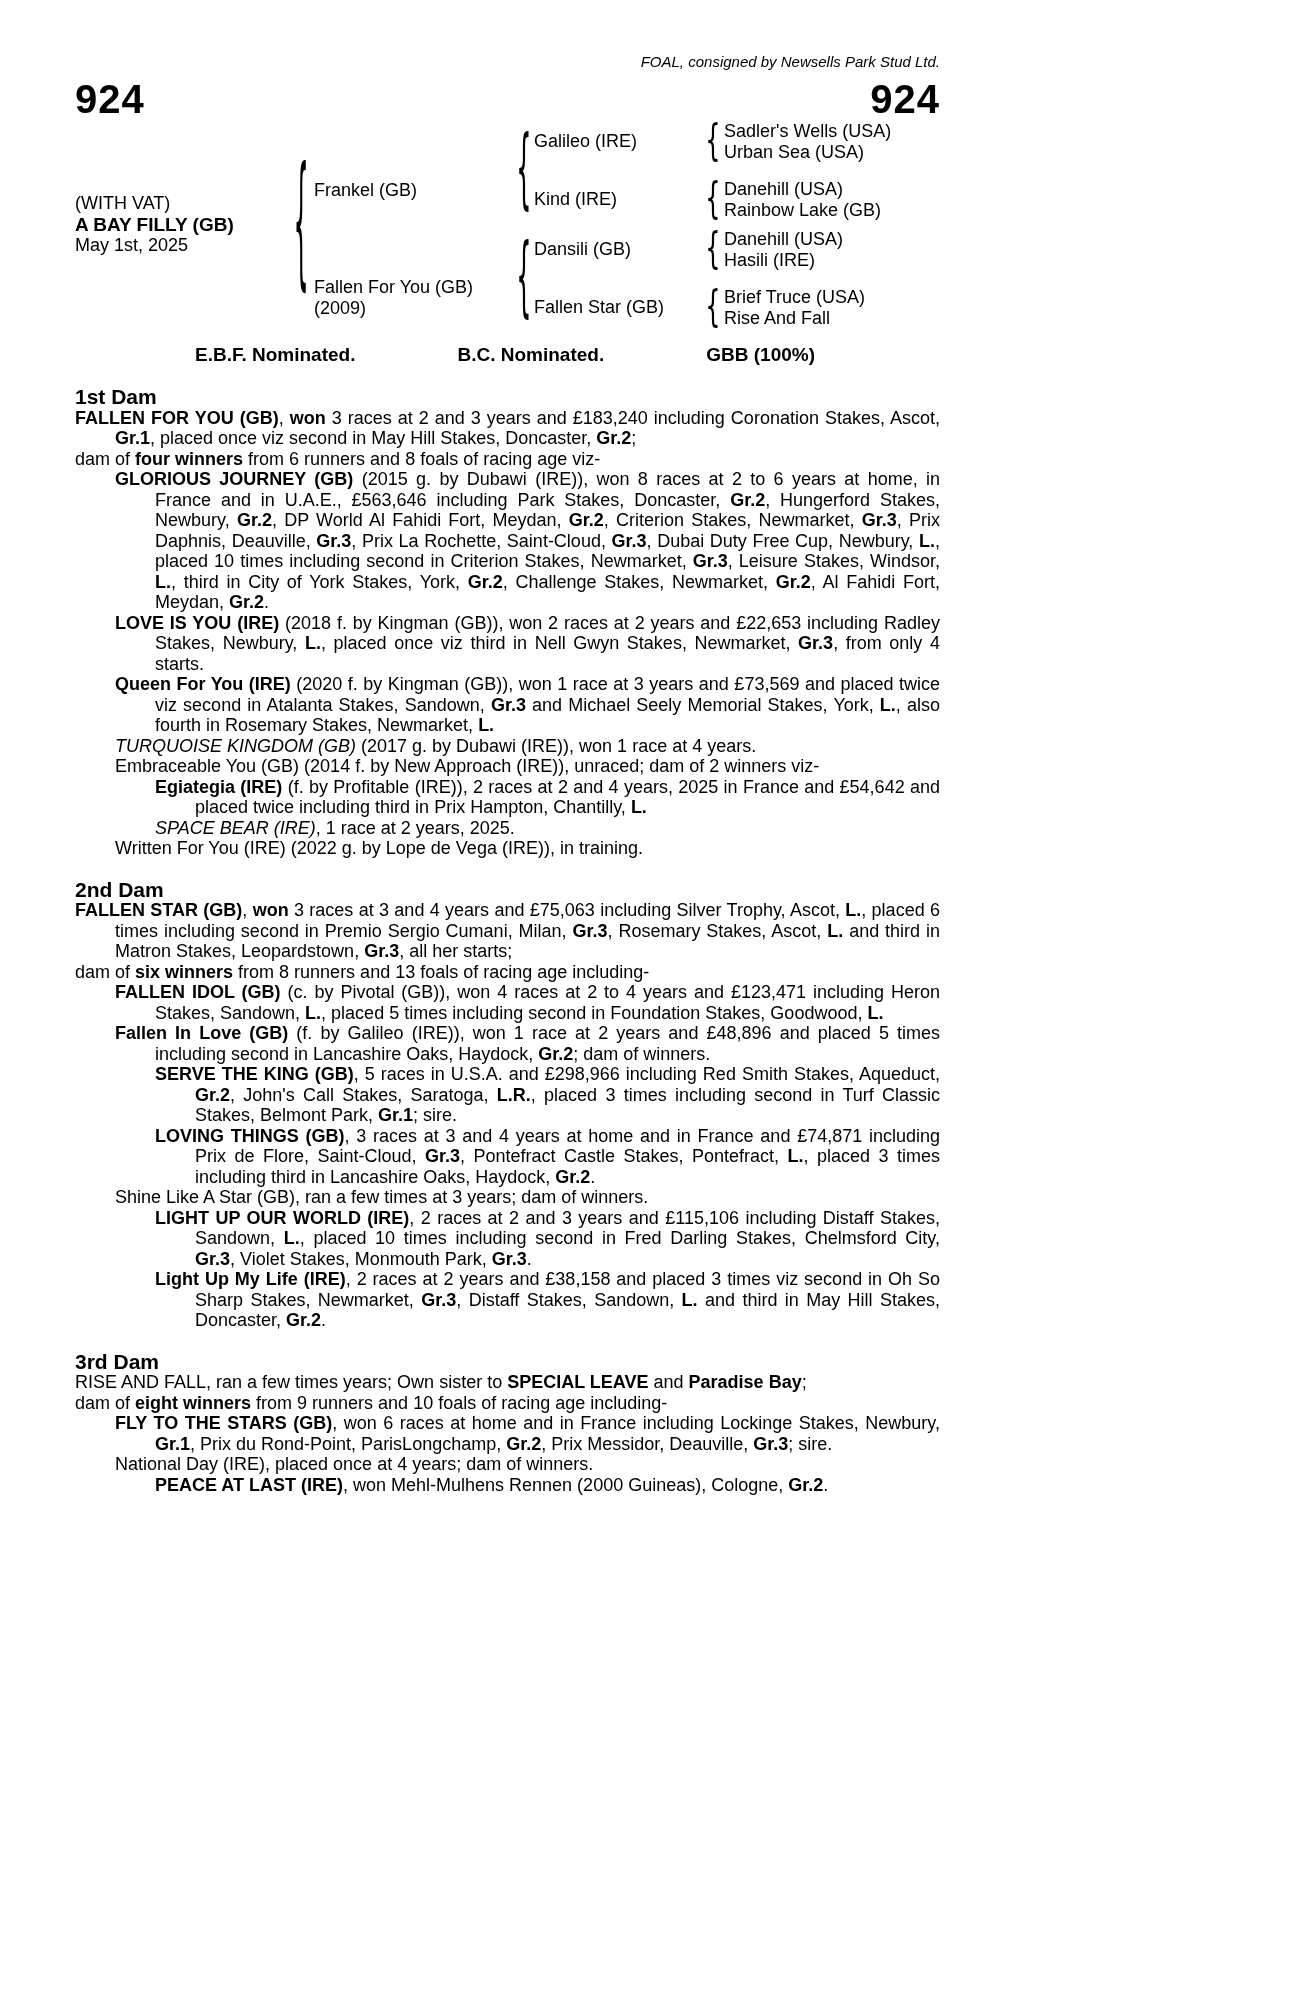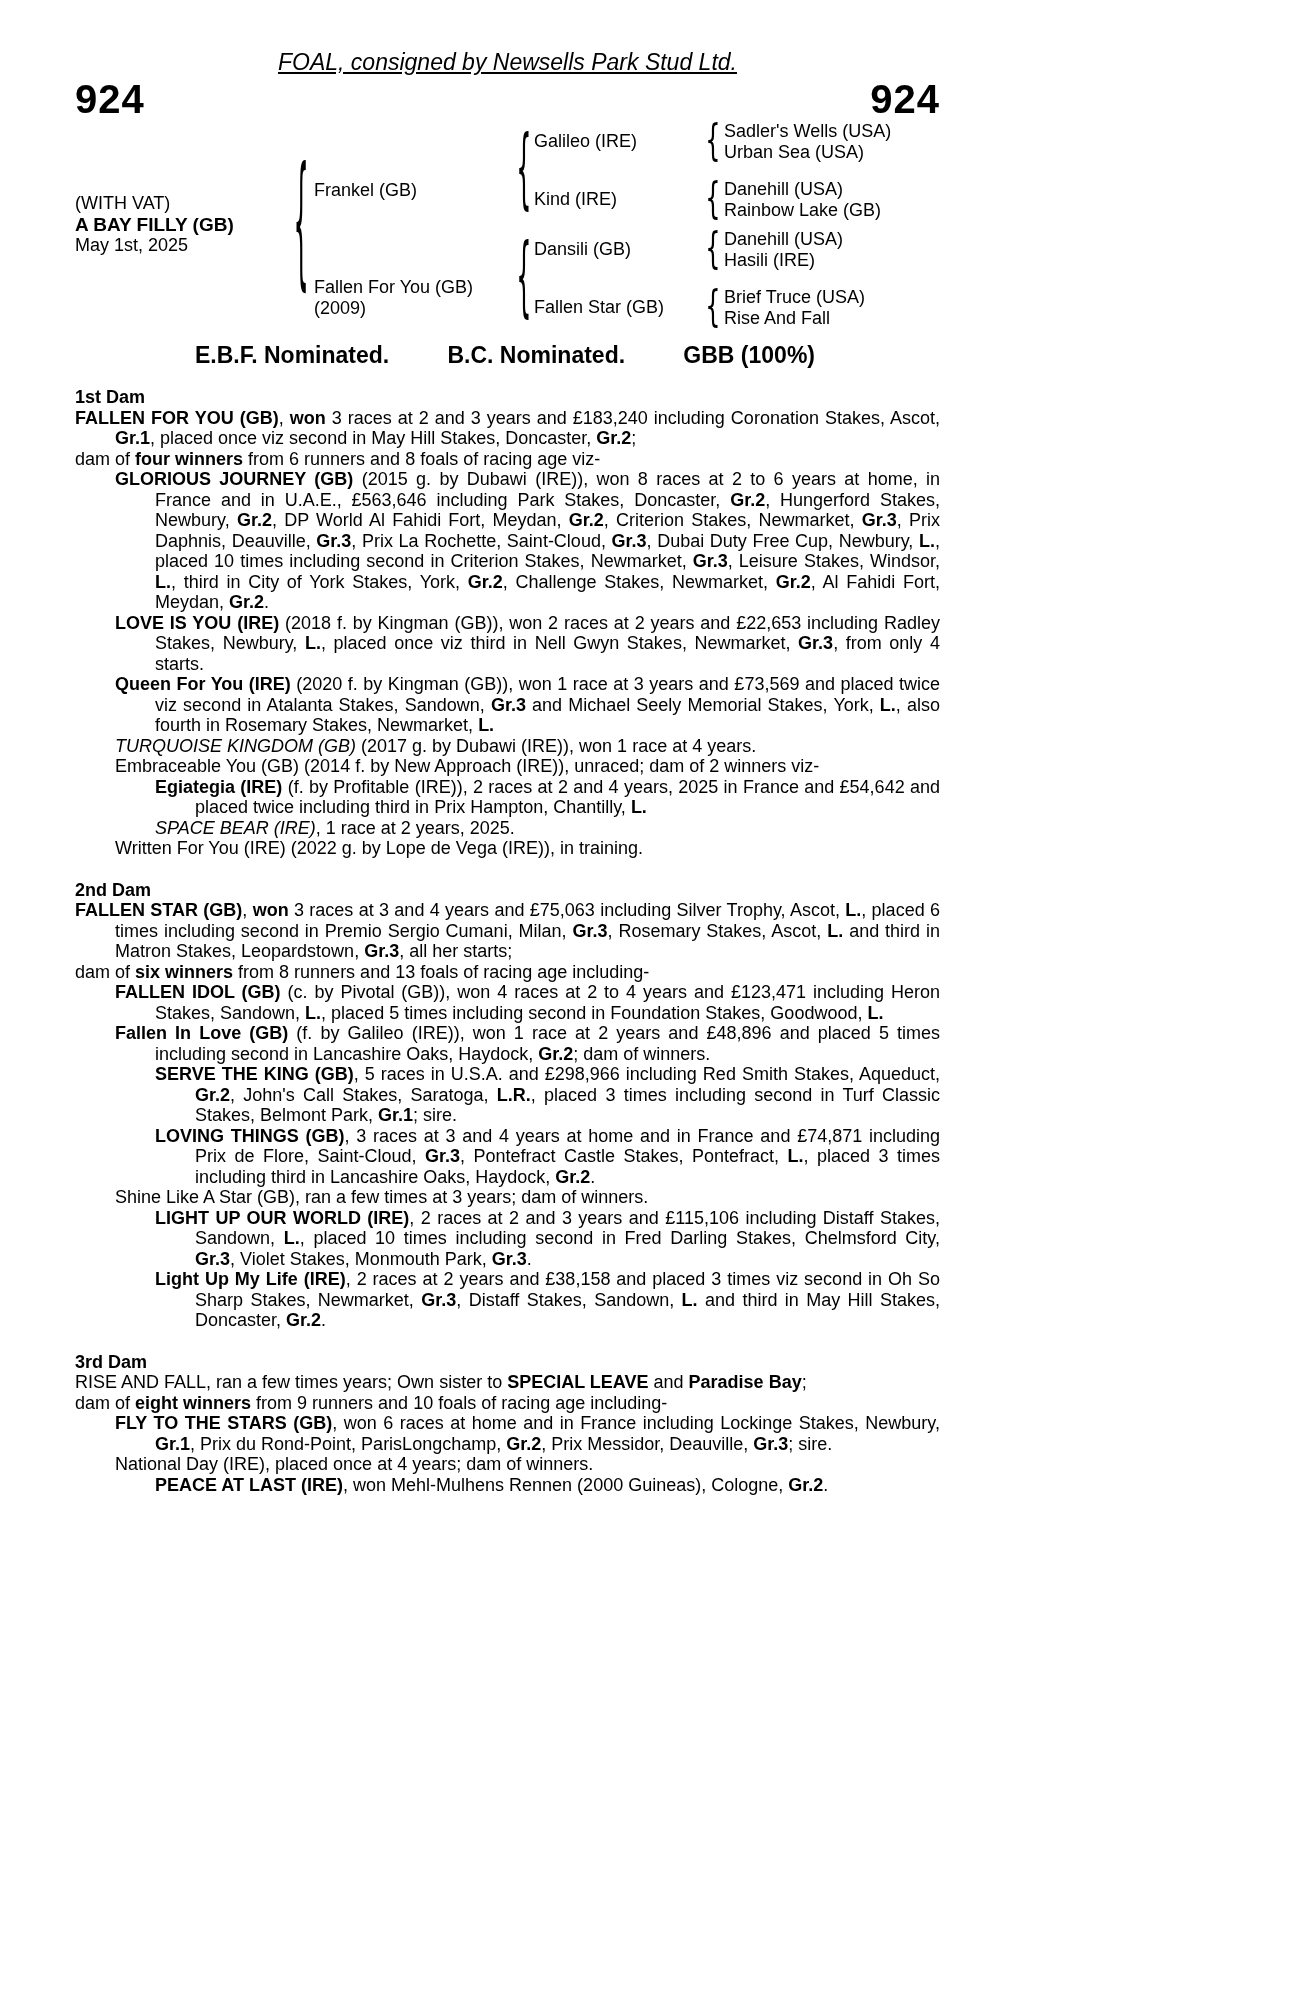--- a/index.html
+++ b/index.html
@@ -10,21 +10,21 @@
     color: #000;
     font-family: "Liberation Sans", "DejaVu Sans", sans-serif;
     font-size: 18px;
     line-height: 20.5px;
   }
   .page { width: 940px; padding: 52px 0 0 75px; }
 
   .b { font-weight: bold; }
   .i { font-style: italic; }
 
-  .consignor { text-align: center; font-style: italic; font-size: 23px; text-decoration: underline; }
+  .consignor { text-align: right; font-style: italic; font-size: 15px; }
 
   .lot-row { display: flex; justify-content: space-between; align-items: flex-start; margin-top: 8px; gap: 32px; }
   .lot { font-weight: bold; font-size: 40px; line-height: 36px; letter-spacing: 1px; }
 
   .stand { font-weight: bold; font-size: 19px; margin-top: 12px; }
 
   
   .pedigree { display: flex; align-items: center; margin-top: 4px; font-size: 18px; line-height: 21px; }
   .ped-info { width: 215px; }
   .ped-horse { font-weight: bold; font-size: 19px; }
@@ -38,27 +38,27 @@
   .g8 { transform: scaleY(6.0); }
   .ped-tree { display: flex; flex-direction: column; row-gap: 8px; }
   .ped-half { display: flex; align-items: center; }
   .parent-cell { width: 200px; margin-top: 39px; }
   .gp-col { display: flex; flex-direction: column; row-gap: 16px; }
   .gp-group { display: flex; align-items: center; }
   .gp-cell { width: 168px; }
   .ggp-col { width: 216px; }
   .ggp { white-space: nowrap; }
 
-  .noms { display: flex; justify-content: space-between; width: 620px; margin: 16px 0 0 120px; font-weight: bold; font-size: 23px; }
+  .noms { display: flex; justify-content: space-between; width: 620px; margin: 16px 0 0 120px; font-weight: bold; font-size: 19px; }
 
   
   .dam-sections { margin-top: 22px; }
   .dam-section { margin-top: 21px; }
   .dam-section:first-child { margin-top: 0; }
-  .sec-heading { font-weight: bold; font-size: 18px; line-height: 20.5px; }
+  .sec-heading { font-weight: bold; font-size: 21px; line-height: 20.5px; }
   .para { text-align: justify; }
   .indent-0 { padding-left: 40px; text-indent: -40px; }
   .indent-1 { margin-left: 40px; padding-left: 40px; text-indent: -40px; }
   .indent-2 { margin-left: 80px; padding-left: 40px; text-indent: -40px; }
 </style>
 </head>
 <body>
 
 <div class="page">
 

